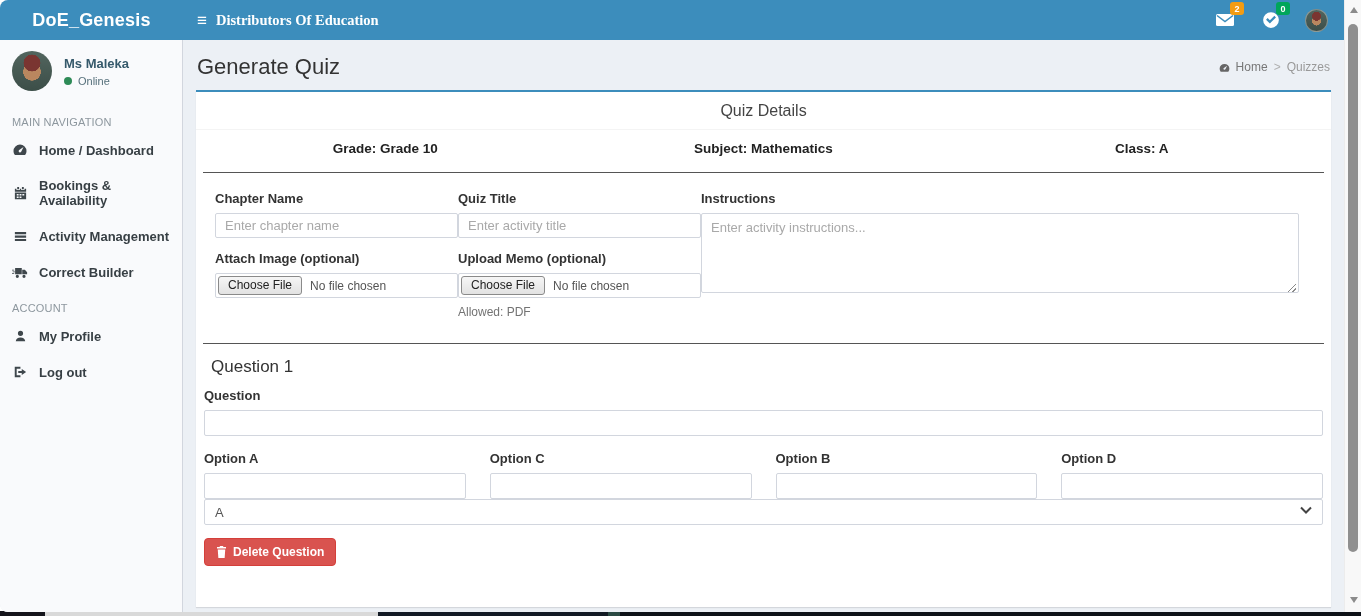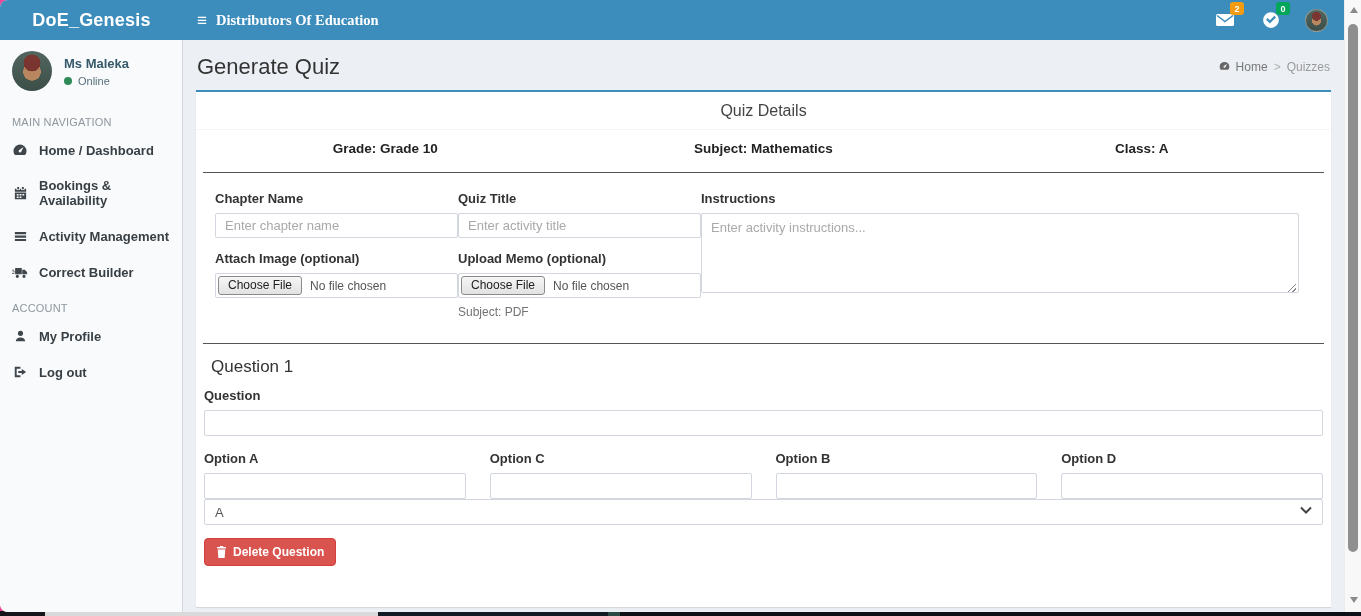--- a/index.html
+++ b/index.html
@@ -1,17 +1,17 @@
 <!DOCTYPE html>
 <html><head>
 <meta charset="utf-8">
 <style>
   * { margin:0; padding:0; box-sizing:border-box; }
   html,body { width:1361px; height:616px; overflow:hidden; font-family:"Liberation Sans","DejaVu Sans",sans-serif; }
-  .screen { position:relative; width:1361px; height:616px; background:#ec4899; }
+  .screen { position:relative; width:1361px; height:616px; background:#ec4899;border-radius:27px; }
   .taskbar { position:absolute; left:0; bottom:0; width:100%; height:5px; display:flex; }
   .tb-seg1 { width:45px; background:#15151c; }
   .tb-seg2 { width:333px; background:#d9d9d9; }
   .tb-seg3 { width:230px; background:#121a24; }
   .tb-seg4 { width:12px; background:#2a4a43; }
   .tb-seg5 { flex:1; background:#0d1117; }
 
   .app { position:absolute; left:0; top:0; right:0; bottom:4px; border-radius:8px 0 0 8px; overflow:hidden; background:#ecf0f5; }
 
   
@@ -42,21 +42,21 @@
   .status-dot { width:8px; height:8px; border-radius:50%; background:#2e8b57; }
   .side-section { padding:12px 12px 4px; font-size:11px; color:#8d979e; letter-spacing:.2px; }
   .side-item { display:flex; align-items:center; gap:11px; padding:10px 12px; font-size:13px; font-weight:bold; color:#373f44; cursor:pointer; }
   .side-item .si-icon { width:16px; height:16px; color:#3f474c; flex:0 0 16px; display:flex; align-items:center; justify-content:center; }
 
   
   .content { position:absolute; left:183px; top:40px; right:17px; bottom:0; background:#ecf0f5; padding:12px 13px 0; overflow:hidden; }
   .content-header { display:flex; align-items:center; justify-content:space-between; padding:2px 1px 10px; }
   .page-title { font-size:22px; font-weight:normal; color:#333; }
   .breadcrumb { display:flex; align-items:center; gap:6px; font-size:12px; color:#777; }
-  .breadcrumb .crumb-home { display:flex; align-items:flex-start; gap:5px; color:#777; cursor:pointer; }
+  .breadcrumb .crumb-home { display:flex; align-items:flex-end; gap:5px; color:#777; cursor:pointer; }
   .breadcrumb .sep { color:#b0b0b0; }
   .breadcrumb .current { color:#999; }
 
   .card { position:relative; background:#fff; border-top:2px solid #3c8dbc; box-shadow:0 1px 1px rgba(0,0,0,.1); height:517px; }
   .card-header { text-align:center; font-size:16px; color:#444; padding:10px 0 9px; border-bottom:1px solid #f4f4f4; }
   .meta-row { display:flex; padding:11px 0 16px; }
   .meta-col { flex:1; text-align:center; font-size:13.5px; font-weight:bold; color:#222; }
   hr.rule { border:none; border-top:1px solid #555; margin:0 7px; }
 
   .form-grid { display:grid; grid-template-columns:243px 243px 1fr; padding:18px 32px 0 19px; }
@@ -253,21 +253,21 @@
 
           <div>
             <label class="fld-label">Quiz Title</label>
             <input class="txt-input" type="text" placeholder="Enter activity title" style="">
             <div class="mt-block">
               <label class="fld-label">Upload Memo (optional)</label>
               <div class="file-box">
                 <span class="file-btn">Choose File</span>
                 <span class="file-none">No file chosen</span>
               </div>
-              <div class="help-text">Subject: PDF</div>
+              <div class="help-text">Allowed: PDF</div>
             </div>
           </div>
 
           <div>
             <label class="fld-label">Instructions</label>
             <div class="ta-wrap">
               <textarea class="textarea" placeholder="Enter activity instructions..." style=""></textarea>
               <div class="resize-grip"></div>
             </div>
           </div>

